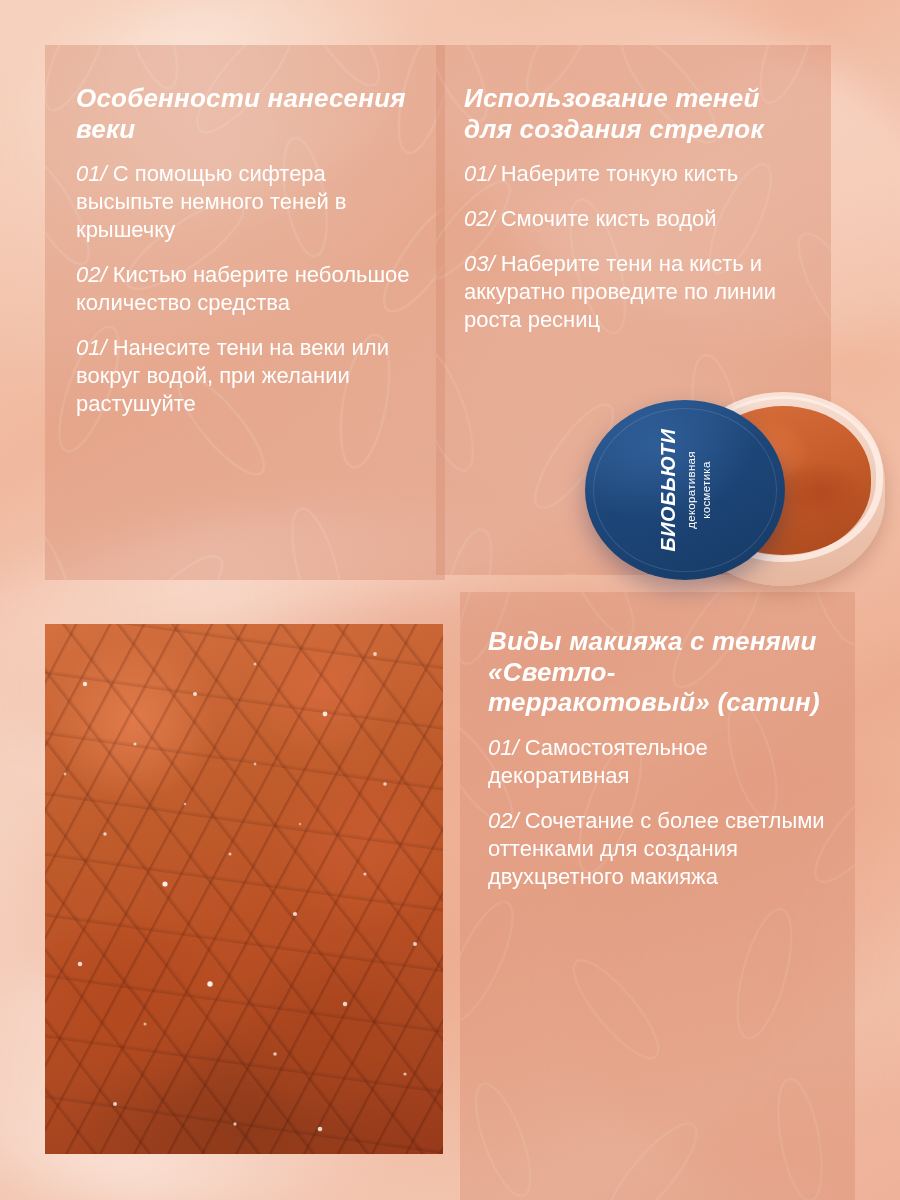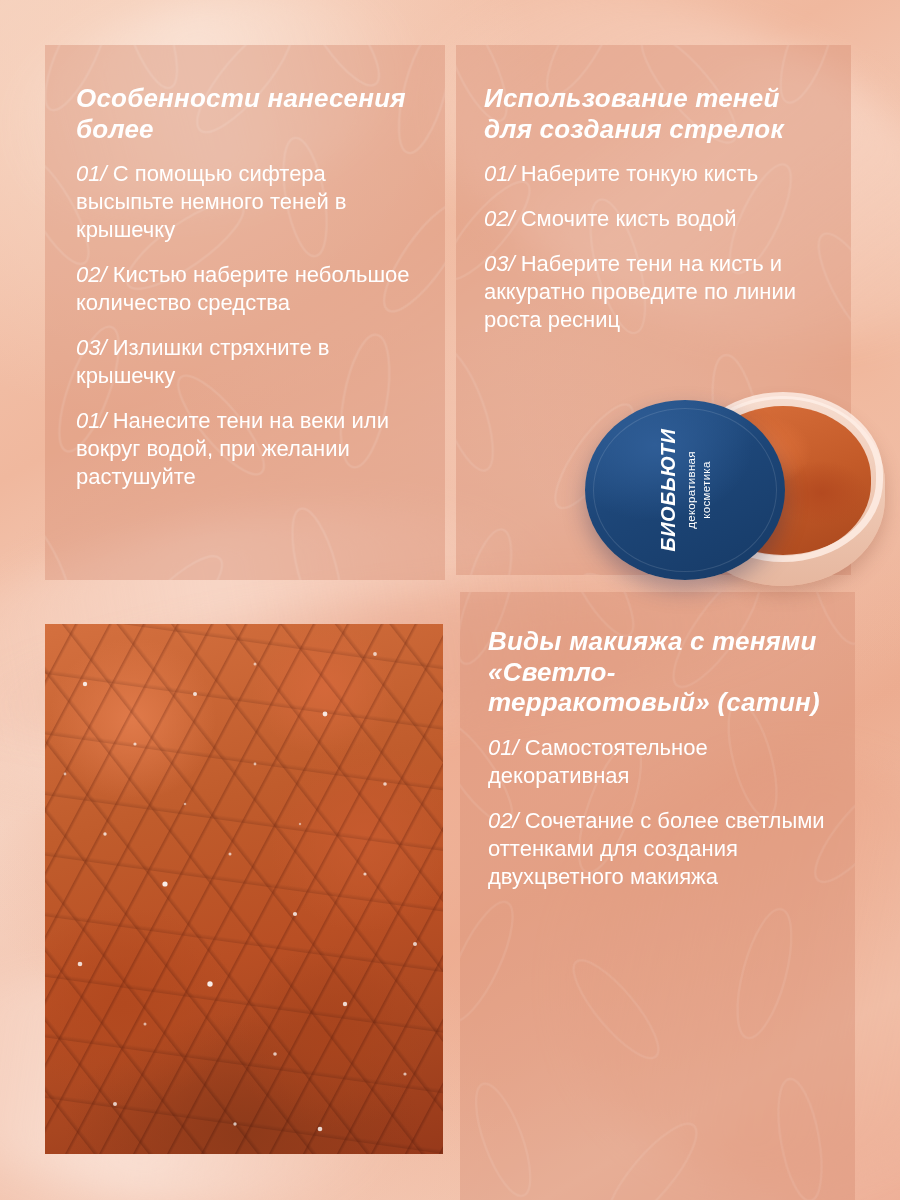--- a/index.html
+++ b/index.html
@@ -85,21 +85,21 @@
   .step:last-child { margin-bottom: 0; }
   .step .num {
     font-style: italic;
     white-space: nowrap;
   }
 
   
   #card-application { left: 45px; top: 45px; width: 400px; height: 535px; }
   #card-application .card-inner { padding: 38px 30px 0 31px; }
 
-  #card-arrows { left: 456px; top: 45px; width: 395px; height: 530px; }
+  #card-arrows { left: 436px; top: 45px; width: 395px; height: 530px; }
   #card-arrows .card-inner { padding: 38px 26px 0 28px; }
 
   #card-makeup { left: 460px; top: 592px; width: 395px; height: 641px; }
   #card-makeup .card-inner { padding: 34px 26px 0 28px; }
 
   
   #photo-powder {
     position: absolute;
     left: 45px; top: 624px; width: 398px; height: 530px;
     overflow: hidden;
@@ -217,33 +217,29 @@
         <ellipse cx="70" cy="320" rx="17" ry="55" transform="rotate(20 70 320)"></ellipse>
         <ellipse cx="180" cy="350" rx="16" ry="52" transform="rotate(-40 180 350)"></ellipse>
         <ellipse cx="300" cy="330" rx="18" ry="56" transform="rotate(10 300 330)"></ellipse>
         <ellipse cx="30" cy="470" rx="16" ry="50" transform="rotate(-25 30 470)"></ellipse>
         <ellipse cx="140" cy="500" rx="17" ry="55" transform="rotate(45 140 500)"></ellipse>
         <ellipse cx="260" cy="470" rx="16" ry="52" transform="rotate(-15 260 470)"></ellipse>
         <ellipse cx="370" cy="510" rx="17" ry="54" transform="rotate(30 370 510)"></ellipse>
       </g>
     </svg>
     <div class="card-inner">
-      <h2 class="card-title">Особенности нанесения более</h2>
+      <h2 class="card-title">Особенности нанесения веки</h2>
       <ul class="steps">
         <li class="step">
           <span class="num">01/</span>
           <span>С помощью сифтера высыпьте немного теней в крышечку</span>
         </li>
         <li class="step">
           <span class="num">02/</span>
           <span>Кистью наберите небольшое количество средства</span>
-        </li>
-        <li class="step">
-          <span class="num">03/</span>
-          <span>Излишки стряхните в крышечку</span>
         </li>
         <li class="step">
           <span class="num">01/</span>
           <span>Нанесите тени на веки или вокруг водой, при желании растушуйте</span>
         </li>
       </ul>
     </div>
   </div>
 
   <div class="card" id="card-arrows">

